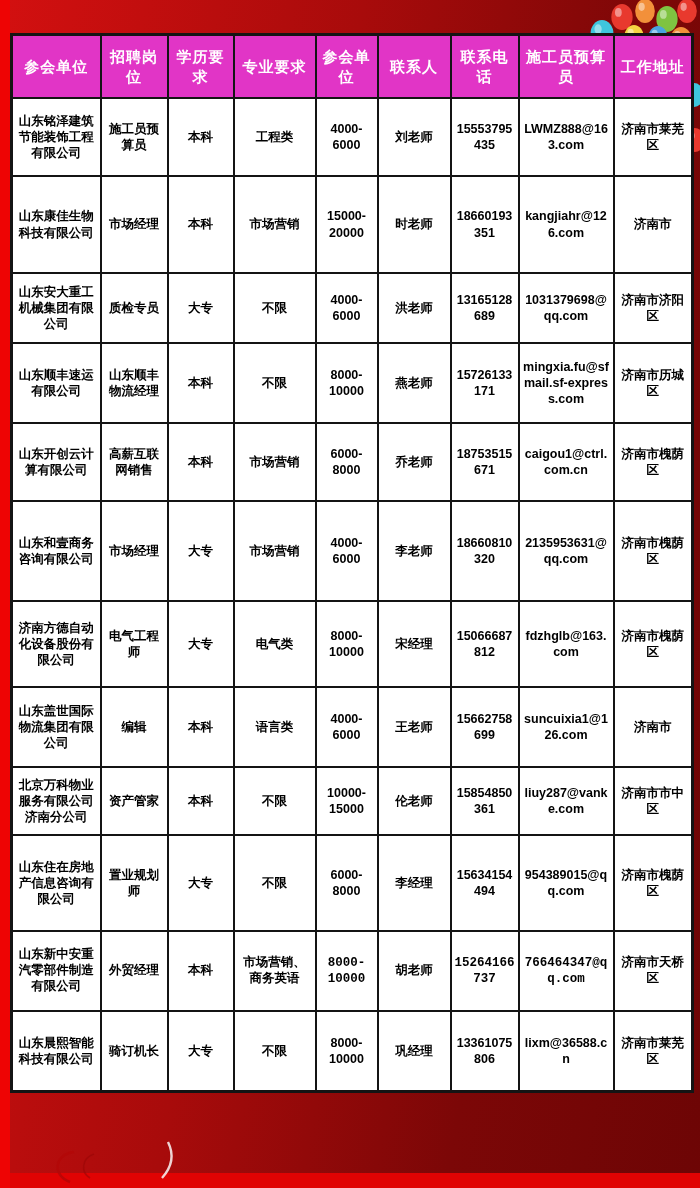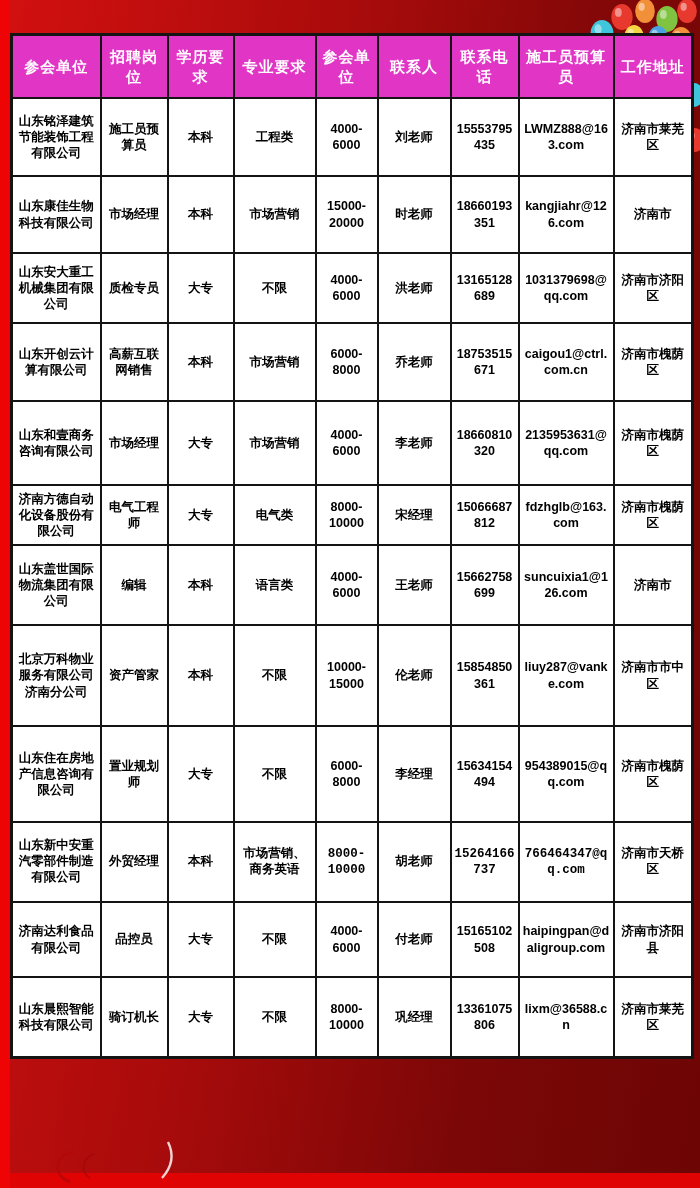--- a/index.html
+++ b/index.html
@@ -119,21 +119,21 @@
         <td class="c-company">山东铭泽建筑节能装饰工程有限公司</td>
         <td class="c-position">施工员预算员</td>
         <td class="c-edu">本科</td>
         <td class="c-major">工程类</td>
         <td class="c-salary">4000-6000</td>
         <td class="c-contact">刘老师</td>
         <td class="c-phone">15553795435</td>
         <td class="c-email">LWMZ888@163.com</td>
         <td class="c-address">济南市莱芜区</td>
       </tr>
-      <tr style="height: 77px;">
+      <tr style="height: 97px;">
         <td class="c-company">山东康佳生物科技有限公司</td>
         <td class="c-position">市场经理</td>
         <td class="c-edu">本科</td>
         <td class="c-major">市场营销</td>
         <td class="c-salary">15000-20000</td>
         <td class="c-contact">时老师</td>
         <td class="c-phone">18660193351</td>
         <td class="c-email">kangjiahr@126.com</td>
         <td class="c-address">济南市</td>
       </tr>
@@ -141,43 +141,54 @@
         <td class="c-company">山东安大重工机械集团有限公司</td>
         <td class="c-position">质检专员</td>
         <td class="c-edu">大专</td>
         <td class="c-major">不限</td>
         <td class="c-salary">4000-6000</td>
         <td class="c-contact">洪老师</td>
         <td class="c-phone">13165128689</td>
         <td class="c-email">1031379698@qq.com</td>
         <td class="c-address">济南市济阳区</td>
       </tr>
+      <tr style="height: 80px;">
+        <td class="c-company">山东顺丰速运有限公司</td>
+        <td class="c-position">山东顺丰物流经理</td>
+        <td class="c-edu">本科</td>
+        <td class="c-major">不限</td>
+        <td class="c-salary">8000-10000</td>
+        <td class="c-contact">燕老师</td>
+        <td class="c-phone">15726133171</td>
+        <td class="c-email">mingxia.fu@sfmail.sf-express.com</td>
+        <td class="c-address">济南市历城区</td>
+      </tr>
       <tr style="height: 78px;">
         <td class="c-company">山东开创云计算有限公司</td>
         <td class="c-position">高薪互联网销售</td>
         <td class="c-edu">本科</td>
         <td class="c-major">市场营销</td>
         <td class="c-salary">6000-8000</td>
         <td class="c-contact">乔老师</td>
         <td class="c-phone">18753515671</td>
         <td class="c-email">caigou1@ctrl.com.cn</td>
         <td class="c-address">济南市槐荫区</td>
       </tr>
-      <tr style="height: 84px;">
+      <tr style="height: 100px;">
         <td class="c-company">山东和壹商务咨询有限公司</td>
         <td class="c-position">市场经理</td>
         <td class="c-edu">大专</td>
         <td class="c-major">市场营销</td>
         <td class="c-salary">4000-6000</td>
         <td class="c-contact">李老师</td>
         <td class="c-phone">18660810320</td>
         <td class="c-email">2135953631@qq.com</td>
         <td class="c-address">济南市槐荫区</td>
       </tr>
-      <tr style="height: 60px;">
+      <tr style="height: 86px;">
         <td class="c-company">济南方德自动化设备股份有限公司</td>
         <td class="c-position">电气工程师</td>
         <td class="c-edu">大专</td>
         <td class="c-major">电气类</td>
         <td class="c-salary">8000-10000</td>
         <td class="c-contact">宋经理</td>
         <td class="c-phone">15066687812</td>
         <td class="c-email">fdzhglb@163.com</td>
         <td class="c-address">济南市槐荫区</td>
       </tr>
@@ -185,21 +196,21 @@
         <td class="c-company">山东盖世国际物流集团有限公司</td>
         <td class="c-position">编辑</td>
         <td class="c-edu">本科</td>
         <td class="c-major">语言类</td>
         <td class="c-salary">4000-6000</td>
         <td class="c-contact">王老师</td>
         <td class="c-phone">15662758699</td>
         <td class="c-email">suncuixia1@126.com</td>
         <td class="c-address">济南市</td>
       </tr>
-      <tr style="height: 101px;">
+      <tr style="height: 68px;">
         <td class="c-company">北京万科物业服务有限公司济南分公司</td>
         <td class="c-position">资产管家</td>
         <td class="c-edu">本科</td>
         <td class="c-major">不限</td>
         <td class="c-salary">10000-15000</td>
         <td class="c-contact">伦老师</td>
         <td class="c-phone">15854850361</td>
         <td class="c-email">liuy287@vanke.com</td>
         <td class="c-address">济南市市中区</td>
       </tr>
@@ -218,31 +229,20 @@
         <td class="c-company">山东新中安重汽零部件制造有限公司</td>
         <td class="c-position">外贸经理</td>
         <td class="c-edu">本科</td>
         <td class="c-major">市场营销、商务英语</td>
         <td class="c-salary">8000-10000</td>
         <td class="c-contact">胡老师</td>
         <td class="c-phone">15264166737</td>
         <td class="c-email">766464347@qq.com</td>
         <td class="c-address">济南市天桥区</td>
       </tr>
-      <tr style="height: 75px;">
-        <td class="c-company">济南达利食品有限公司</td>
-        <td class="c-position">品控员</td>
-        <td class="c-edu">大专</td>
-        <td class="c-major">不限</td>
-        <td class="c-salary">4000-6000</td>
-        <td class="c-contact">付老师</td>
-        <td class="c-phone">15165102508</td>
-        <td class="c-email">haipingpan@daligroup.com</td>
-        <td class="c-address">济南市济阳县</td>
-      </tr>
       <tr style="height: 80px;">
         <td class="c-company">山东晨熙智能科技有限公司</td>
         <td class="c-position">骑订机长</td>
         <td class="c-edu">大专</td>
         <td class="c-major">不限</td>
         <td class="c-salary">8000-10000</td>
         <td class="c-contact">巩经理</td>
         <td class="c-phone">13361075806</td>
         <td class="c-email">lixm@36588.cn</td>
         <td class="c-address">济南市莱芜区</td>

